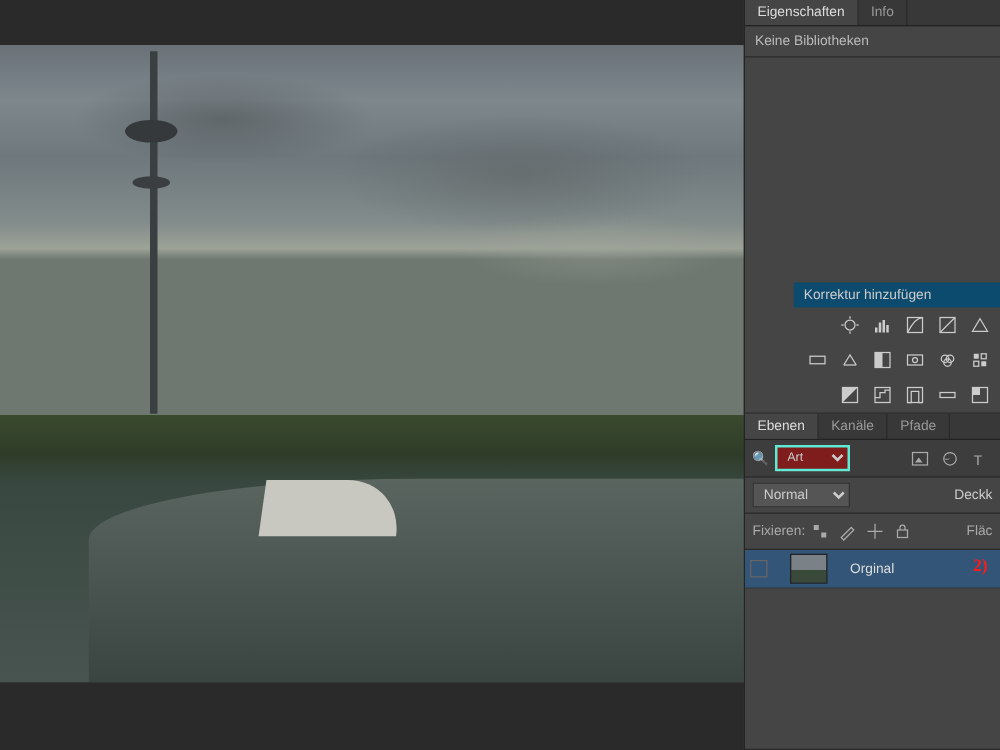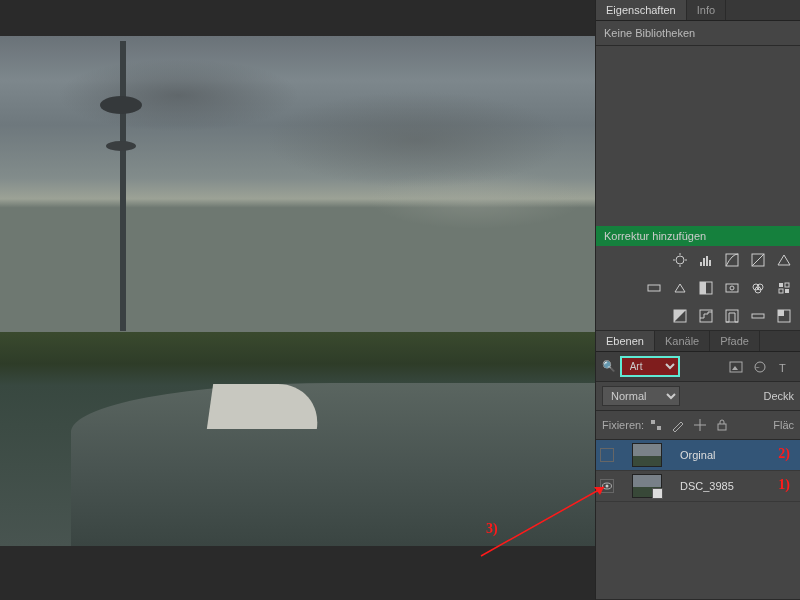--- a/index.html
+++ b/index.html
@@ -21,21 +21,21 @@
 .side-panels { width: 205px; background: #454545; display: flex; flex-direction: column; border-left: 1px solid #252525; }
 .panel { border-bottom: 1px solid #2a2a2a; }
 .tabs { display: flex; background: #383838; border-bottom: 1px solid #222; }
 .tab { padding: 4px 10px; color: #999; cursor: pointer; border-right: 1px solid #2a2a2a; }
 .tab.active { background: #454545; color: #ddd; }
 .panel-body { padding: 6px 8px; color: #bbb; }
 .panel-spacer { flex-shrink: 0; }
 .icon-row { display: flex; gap: 6px; justify-content: flex-end; padding: 4px 6px; }
 .icon-btn { width: 20px; height: 20px; display: flex; align-items: center; justify-content: center; color: #ccc; cursor: pointer; }
 .icon-btn svg { width: 16px; height: 16px; }
-.lbl-row { padding: 4px 8px; color: #ccc; background: #15803d; }
+.lbl-row { padding: 4px 8px; color: #ccc; background: #0c4a6e; margin-left: 39px; }
 .layers-toolbar { display: flex; align-items: center; gap: 4px; padding: 4px 6px; background: #3d3d3d; border-bottom: 1px solid #2a2a2a; }
 .filter-select { background: #7f1d1d; color: #ccc; border: 2px solid #5eead4; padding: 2px 4px; width: 60px; font-size: 10px; }
 .layers-toolbar .spacer { flex: 1; }
 .blend-row { display: flex; align-items: center; gap: 4px; padding: 4px 6px; border-bottom: 1px solid #2a2a2a; }
 .blend-select { background: #555; color: #ccc; border: 1px solid #333; padding: 2px 4px; width: 78px; font-size: 11px; }
 .lock-row { display: flex; align-items: center; gap: 2px; padding: 4px 6px; border-bottom: 1px solid #2a2a2a; color: #aaa; font-size: 10px; }
 .lock-row .spacer { flex: 1; }
 .layer { display: flex; align-items: center; padding: 3px 4px; gap: 18px; border-bottom: 1px solid #383838; position: relative; }
 .layer.selected { background: #335577; }
 .vis-box { width: 14px; height: 14px; border: 1px solid #666; display: flex; align-items: center; justify-content: center; }
@@ -250,31 +250,15 @@
         <div class="spacer"></div>
         <span>Fläc</span>
       </div>
 
       <div class="layer selected">
         <div class="vis-box"></div>
         <div class="thumb"></div>
         <div class="layer-name">Orginal</div>
         <span class="marker" style="right:10px; top:6px">2)</span>
       </div>
-      <div class="layer" style="position:relative">
-        <div class="vis-box">
-          <svg width="12" height="12" viewBox="0 0 16 16">
-              <ellipse cx="8" cy="8" rx="6" ry="4" fill="none" stroke="#ccc"></ellipse>
-              <circle cx="8" cy="8" r="2" fill="#ccc"></circle>
-            </svg>
-        </div>
-        <div class="thumb-so"></div>
-        <div class="layer-name">DSC_3985</div>
-        <span class="marker" style="right:10px; top:6px">1)</span>
-        <svg class="arrow-svg" width="150" height="90">
-          <line x1="5" y1="85" x2="128" y2="16" stroke="#ff1a1a" stroke-width="1.5"></line>
-          <polygon points="128,16 118,16 124,24" fill="#ff1a1a"></polygon>
-        </svg>
-        <span class="marker" style="left:-110px; top:50px">3)</span>
-      </div>
     </div>
   </div>
 </div>
 
 </body></html>

